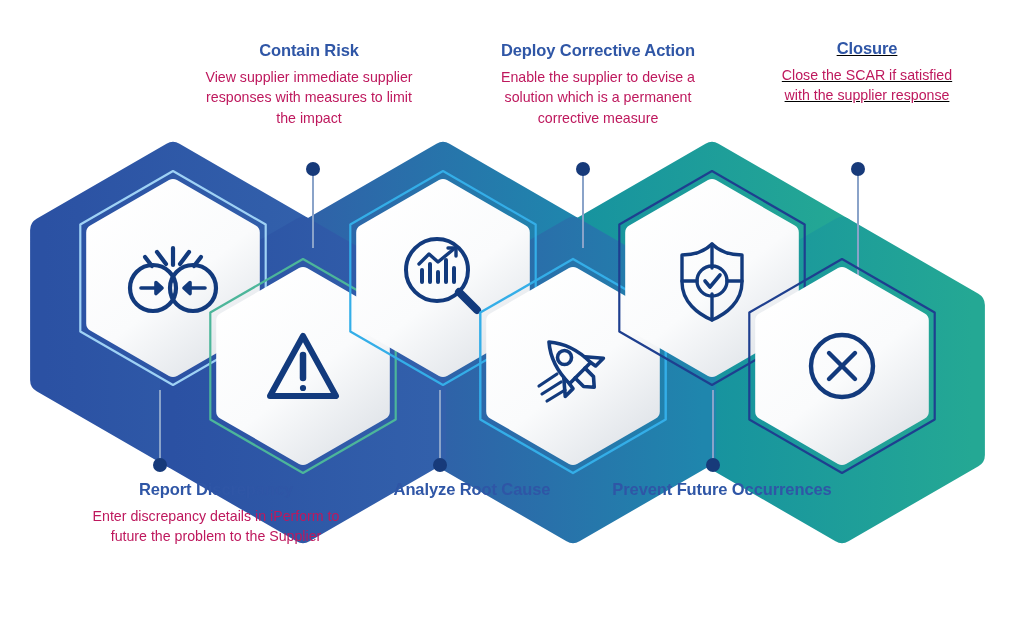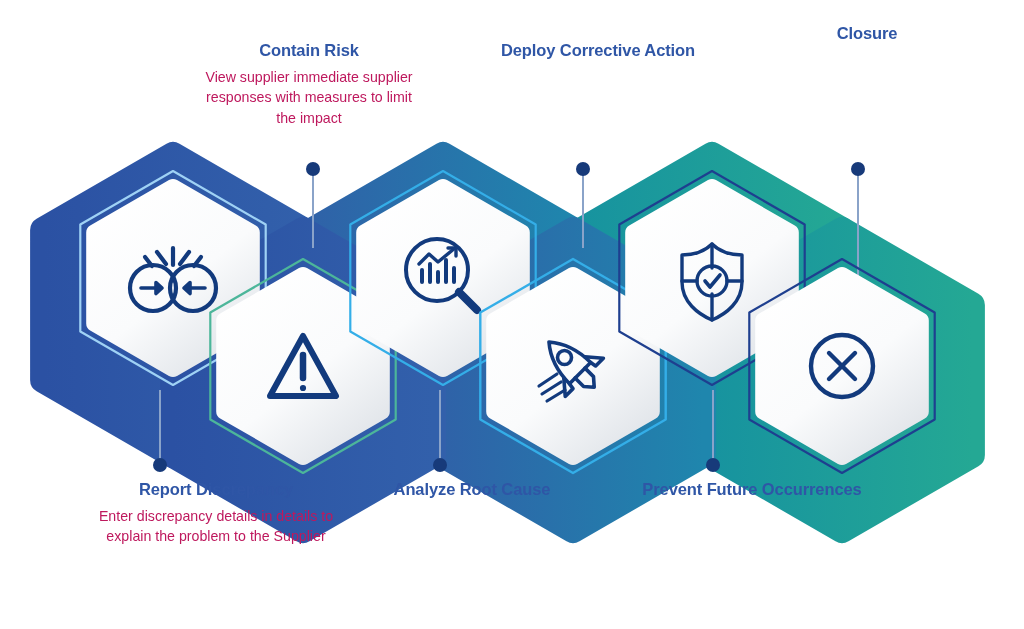--- a/index.html
+++ b/index.html
@@ -21,25 +21,25 @@
     white-space:nowrap;
   }
   .txt .dsc{
     font-size:14.2px;color:#be185d;line-height:1.45;margin:0;
     font-weight:400;
   }
 
   
   .t-contain{left:199px;top:41px;width:220px;}
   .t-deploy {left:475px;top:41px;width:246px;}
-  .t-closure{left:774px;top:24px;width:186px;}
+  .t-closure{left:774px;top:39px;width:186px;text-decoration:underline;}
   
   .b-report {left:84px; top:480px;width:264px;}
   .b-analyze{left:357px;top:480px;width:230px;}
-  .b-prevent{left:592px;top:480px;width:260px;margin-left:30px;}
+  .b-prevent{left:592px;top:480px;width:260px;}
 
   .svg-layer{position:absolute;left:0;top:0;}
 </style>
 </head>
 <body>
 
 <div id="stage">
 
   <svg class="svg-layer" width="1024" height="629" viewBox="0 0 1024 629">
     <defs>
@@ -195,29 +195,31 @@
     </g>
   </svg>
 
   <div class="txt t-contain">
     <p class="ttl">Contain Risk</p>
     <p class="dsc">View supplier immediate supplier responses with measures to limit the impact</p>
   </div>
 
   <div class="txt t-deploy">
     <p class="ttl">Deploy Corrective Action</p>
+    <p class="dsc">Enable the supplier to devise a solution which is a permanent corrective measure</p>
   </div>
 
   <div class="txt t-closure">
     <p class="ttl">Closure</p>
+    <p class="dsc">Close the SCAR if satisfied with the supplier response</p>
   </div>
 
   <div class="txt b-report">
     <p class="ttl">Report Discrepancy</p>
-    <p class="dsc">Enter discrepancy details in details to explain the problem to the Supplier</p>
+    <p class="dsc">Enter discrepancy details in iPerform to future the problem to the Supplier</p>
   </div>
 
   <div class="txt b-analyze">
     <p class="ttl">Analyze Root Cause</p>
   </div>
 
   <div class="txt b-prevent">
     <p class="ttl">Prevent Future Occurrences</p>
   </div>
 

